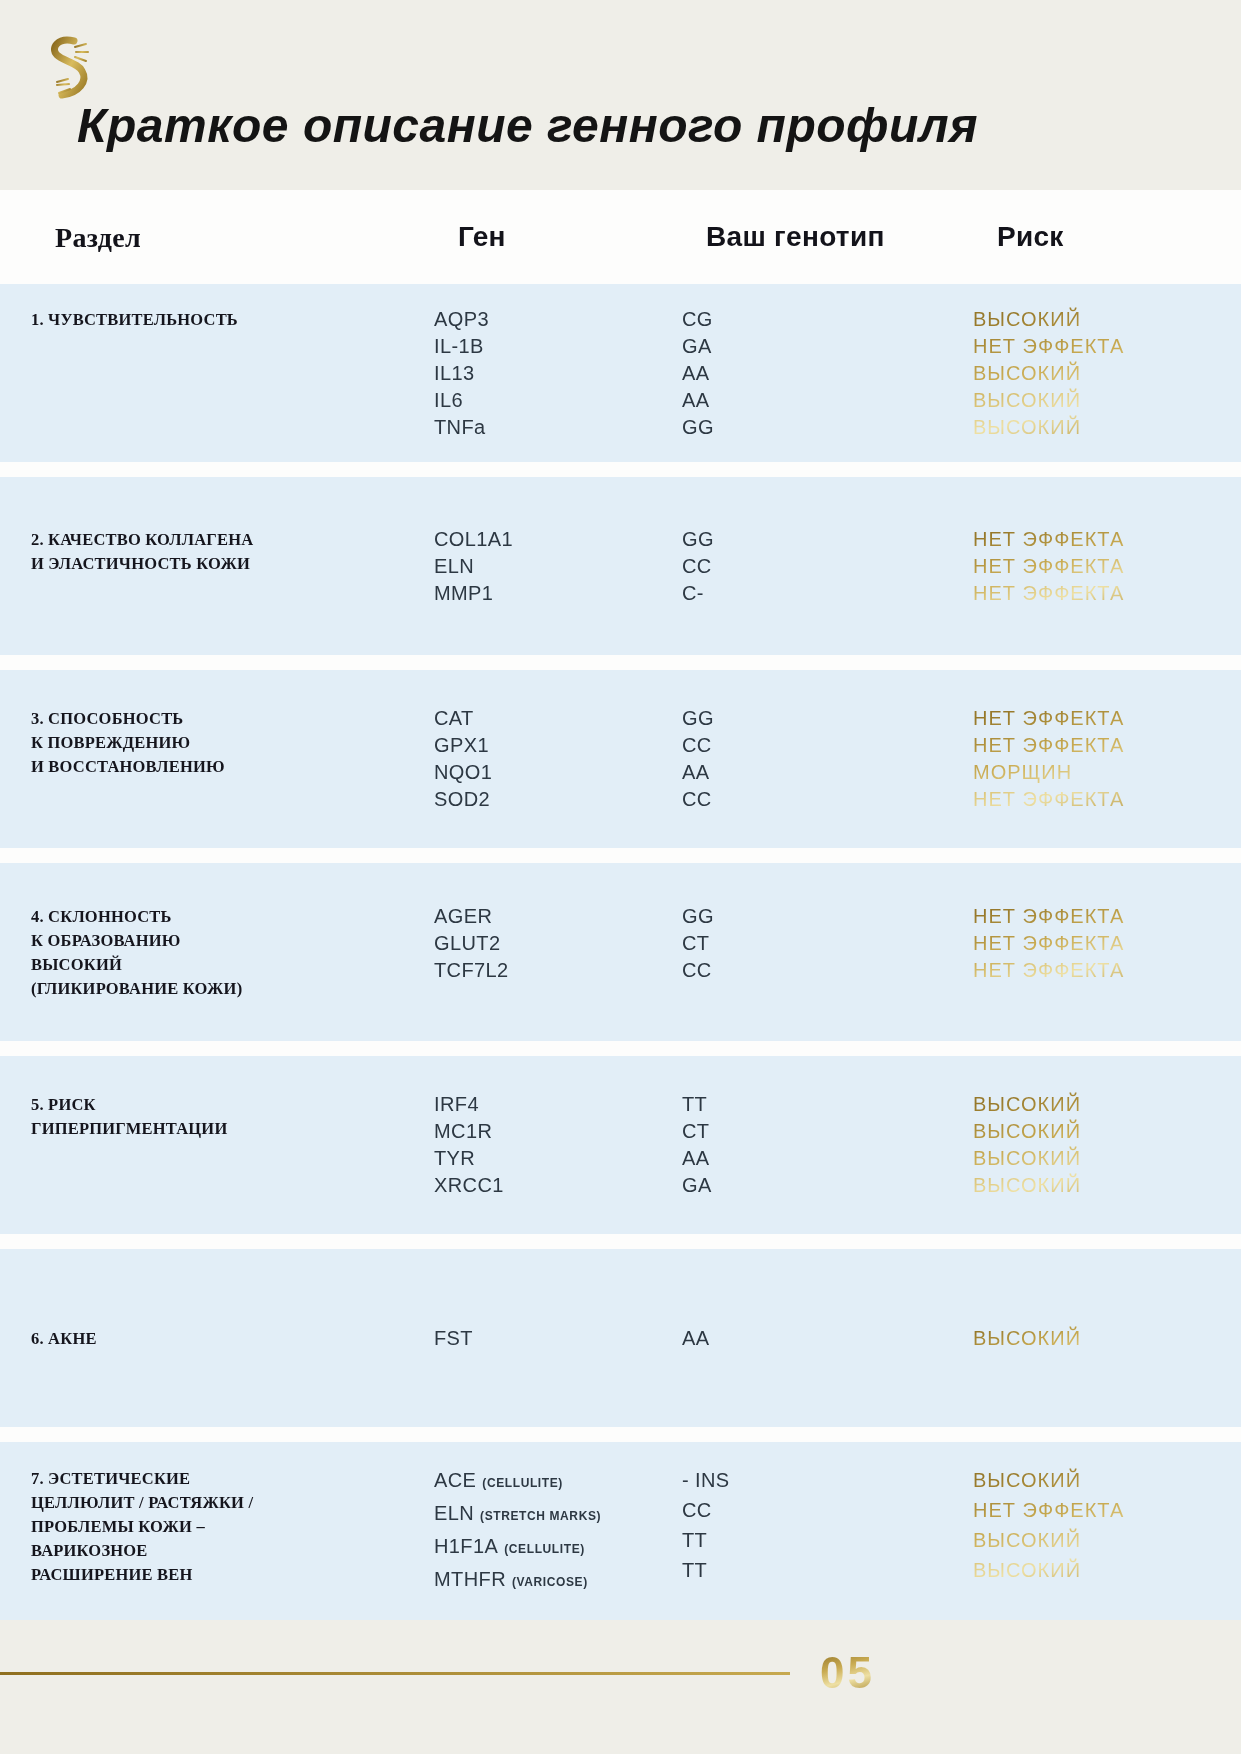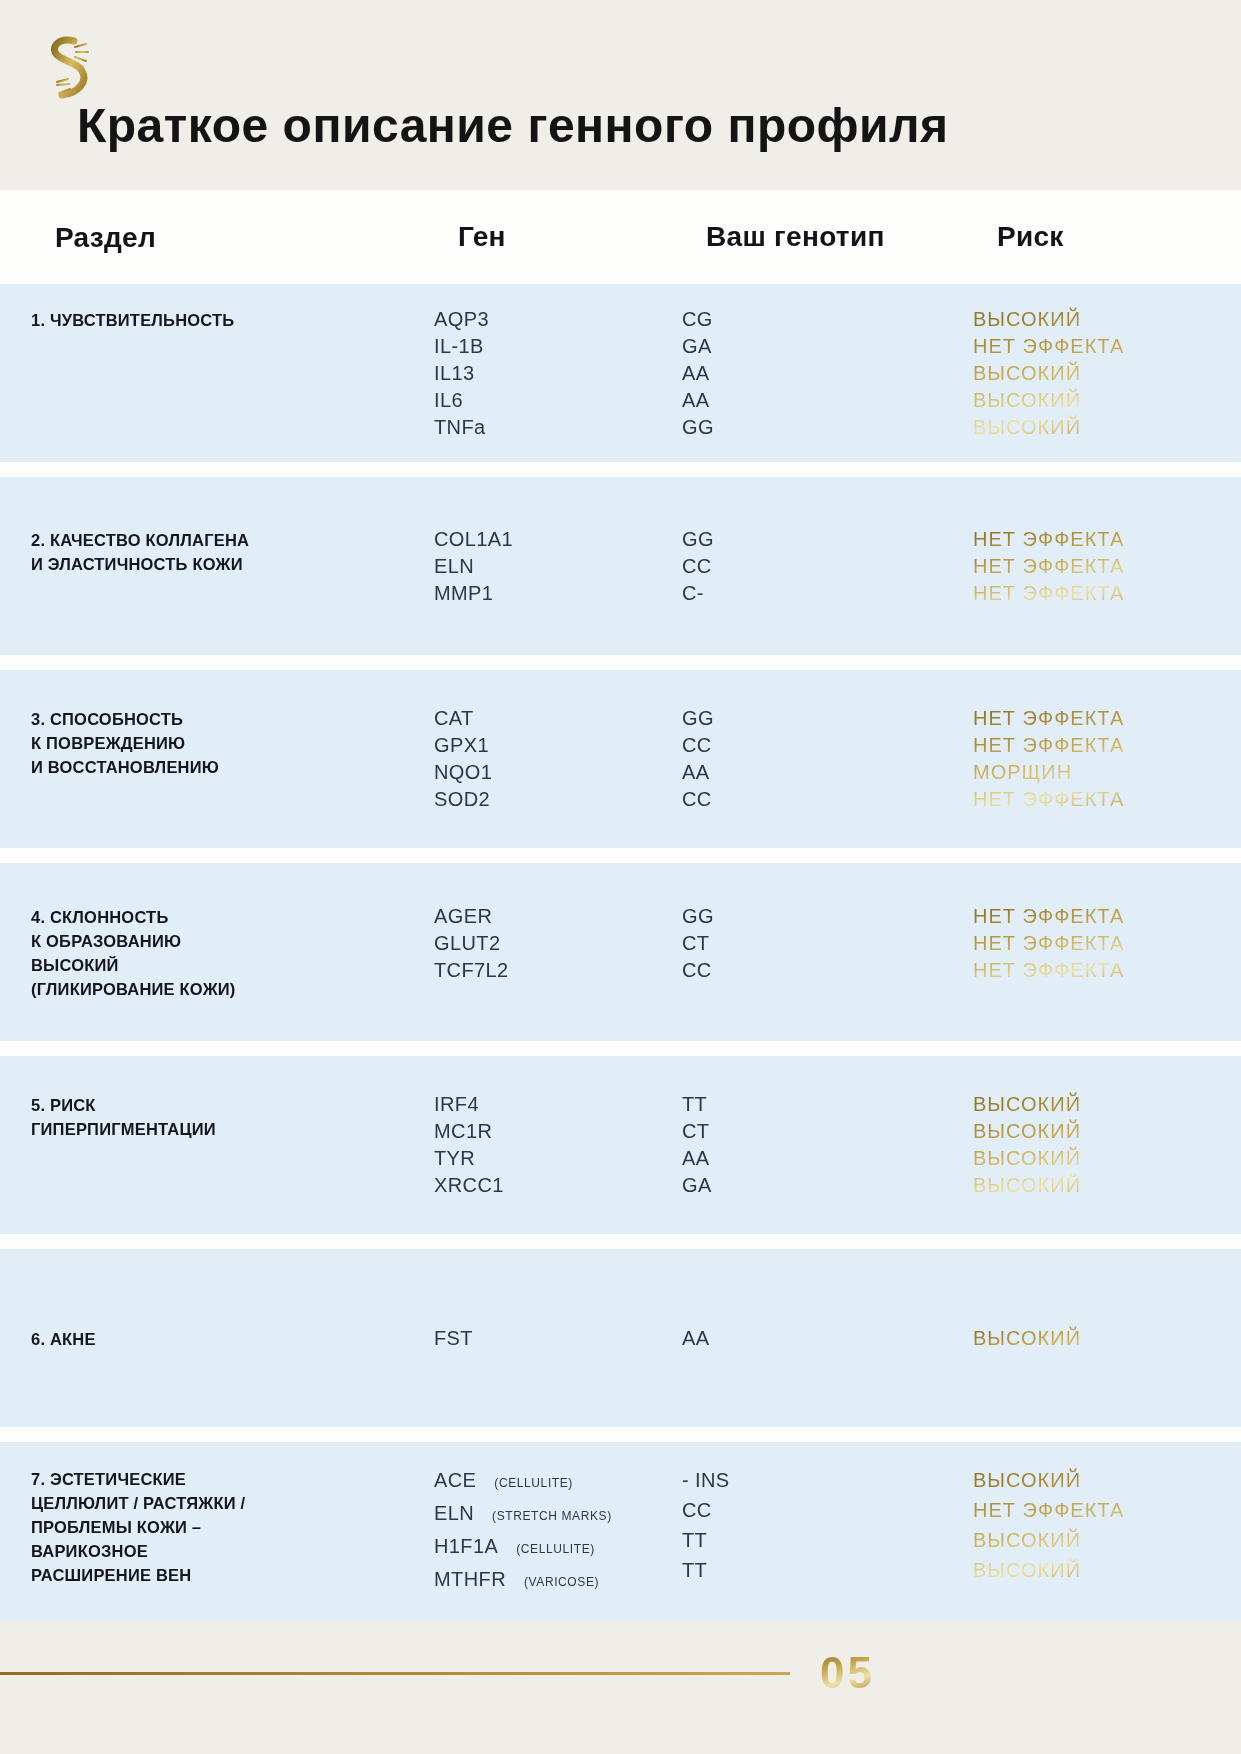--- a/index.html
+++ b/index.html
@@ -10,31 +10,31 @@
     -webkit-font-smoothing:antialiased;
   }
   .page{position:relative;width:1241px;height:1754px;overflow:hidden;}
 
   
   .page-header{position:relative;height:190px;background:#efeee8;}
   .logo{position:absolute;left:44px;top:34px;width:56px;height:68px;}
   .title{
     position:absolute;left:77px;top:98px;margin:0;
     font-size:48px;font-weight:bold;letter-spacing:.5px;
-    color:#141414;white-space:nowrap;
+    color:#141414;white-space:nowrap;font-style:italic;
   }
 
   
   .table-region{background:#fdfdfc;}
   .table-header{
     height:94px;display:flex;align-items:center;
     padding-left:55px;box-sizing:border-box;background:#fdfdfc;
   }
   .th{font-size:28px;font-weight:bold;color:#13131a;letter-spacing:.3px;}
-  .col-section{width:403px;box-sizing:border-box;}
+  .col-section{width:403px;box-sizing:border-box;font-family:Liberation Serif, serif;}
   .col-gene{width:248px;box-sizing:border-box;}
   .col-genotype{width:291px;box-sizing:border-box;}
   .col-risk{flex:1;box-sizing:border-box;}
 
   
   .band{
     min-height:178px;background:#e2eef7;
     display:flex;align-items:center;
     margin-bottom:15px;
   }
@@ -46,21 +46,21 @@
   .section-label-line{
     font-size:16.5px;font-weight:bold;line-height:24px;
     color:#15151d;letter-spacing:.2px;
   }
   .col-section{padding-top:2px;}
   .cell{
     font-size:20px;font-weight:300;line-height:27px;
     color:#2d3843;letter-spacing:.4px;white-space:nowrap;
   }
   .band.tall-rows .cell{line-height:30px;}
-  .gene-note{font-size:12px;letter-spacing:.6px;margin-left:18px;font-weight:400;}
+  .gene-note{font-size:12px;letter-spacing:.6px;margin-left:6px;font-weight:700;}
   .risk-cell{letter-spacing:1px;}
 
   
   .gold-text{color:#b3923c;}
   @supports ((-webkit-background-clip:text) or (background-clip:text)){
     .gold-text{
       background:linear-gradient(165deg,#96782a 8%,#c9ab52 38%,#eee0a4 62%,#a98a33 92%);
       -webkit-background-clip:text;background-clip:text;
       color:transparent;-webkit-text-fill-color:transparent;
     }

